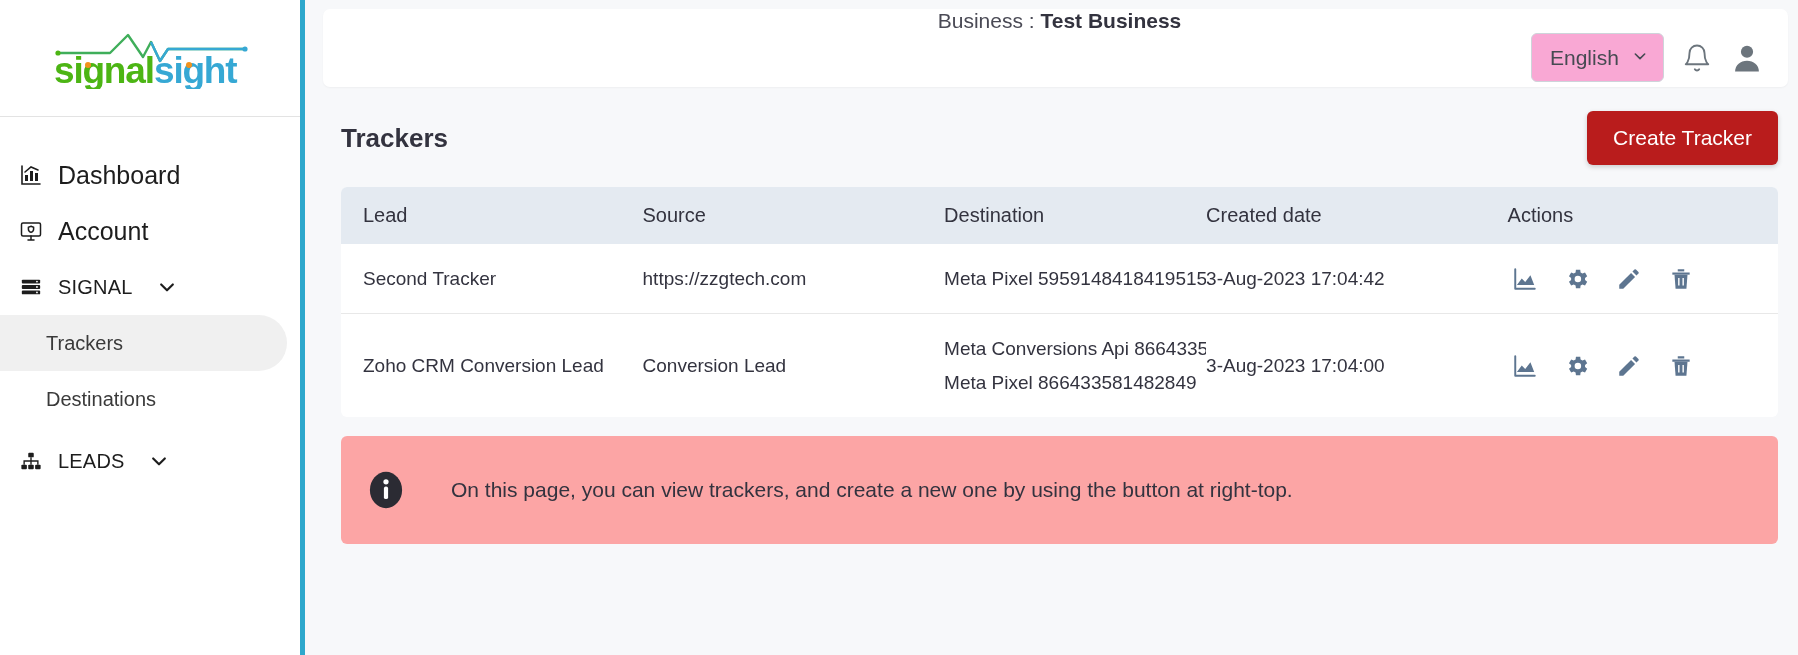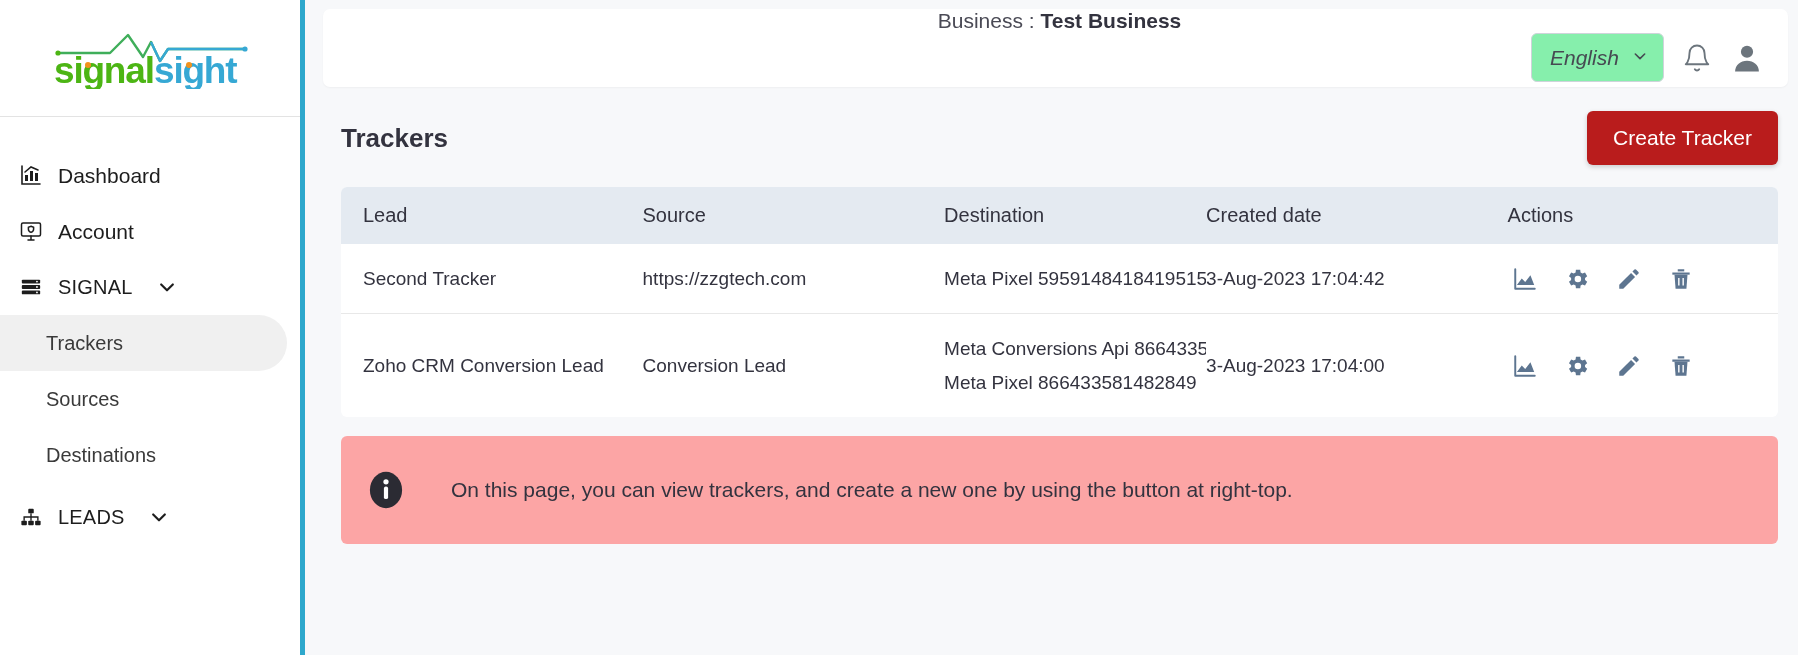--- a/index.html
+++ b/index.html
@@ -24,21 +24,21 @@
     display: flex; align-items: center; justify-content: center;
     border-bottom: 1px solid #e3e3e3;
   }
   .logo { display: block; }
 
   .nav { padding-top: 30px; }
   .nav-item {
     display: flex; align-items: center;
     height: 56px;
     padding-left: 18px;
-    font-size: 21px;
+    font-size: 25px;
     color: #1d1d1d;
     cursor: pointer;
   }
   .nav-item .ico {
     width: 26px; height: 26px;
     display: inline-flex; align-items: center; justify-content: center;
     margin-right: 14px;
     flex: 0 0 26px;
   }
   .nav-label { line-height: 1; }
@@ -75,29 +75,28 @@
     display: flex; align-items: center;
     padding: 0 24px 0 32px;
     box-shadow: 0 1px 2px rgba(0,0,0,.04);
     flex-direction: column;
   }
   .biz { font-size: 21px; color: #4a4a55; }
   .biz b { color: #33333f; font-weight: 700; }
   .topbar-right { margin-left: auto; display: flex; align-items: center; gap: 18px; }
   .lang-select {
     appearance: none; -webkit-appearance: none;
-    background: #86efac;
+    background: #f9a8d4;
     border: 1px solid #ced4da;
     border-radius: 6px;
     font-size: 21px;
     color: #464a52;
     font-family: "Liberation Sans", sans-serif;
     padding: 12px 44px 12px 18px;
     cursor: pointer;
-    font-style: italic;
   }
   .sel-wrap { position: relative; display: inline-flex; align-items: center; }
   .sel-caret { position: absolute; right: 16px; pointer-events: none; }
   .icon-btn { cursor: pointer; display: inline-flex; align-items: center; }
 
   .page-head {
     display: flex; align-items: center;
     padding: 24px 10px 22px 18px;
   }
   .page-title { font-size: 26px; font-weight: 700; color: #33333f; }
@@ -223,23 +222,20 @@
           <svg width="20" height="20" viewBox="0 0 24 24" fill="none" stroke="#1d1d1d" stroke-width="2.6" stroke-linecap="round" stroke-linejoin="round">
             <path d="M5 9l7 7 7-7"></path>
           </svg>
         </span>
       </div>
 
       <div class="sub-item active">
         <span>Trackers</span>
       </div>
       <div class="sub-item">
-        <span>Sources</span>
-      </div>
-      <div class="sub-item">
         <span>Destinations</span>
       </div>
 
       <div class="nav-item nav-group" style="margin-top:6px">
         <span class="ico">
           <svg width="22" height="22" viewBox="0 0 24 24" fill="#1d1d1d">
             <rect x="9" y="3" width="6" height="5" rx="1"></rect>
             <rect x="1.5" y="16" width="6" height="5" rx="1"></rect>
             <rect x="9" y="16" width="6" height="5" rx="1"></rect>
             <rect x="16.5" y="16" width="6" height="5" rx="1"></rect>

